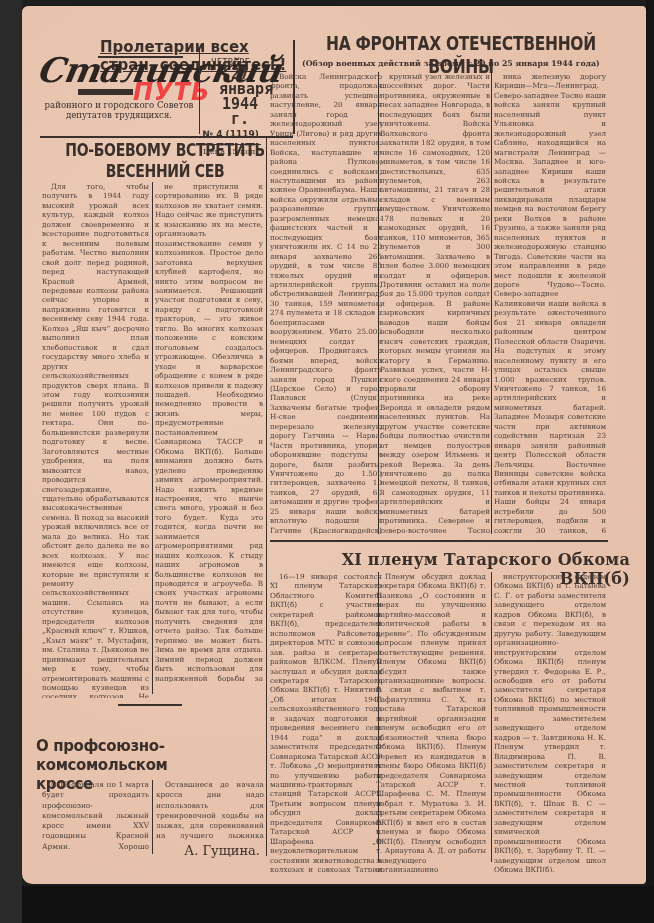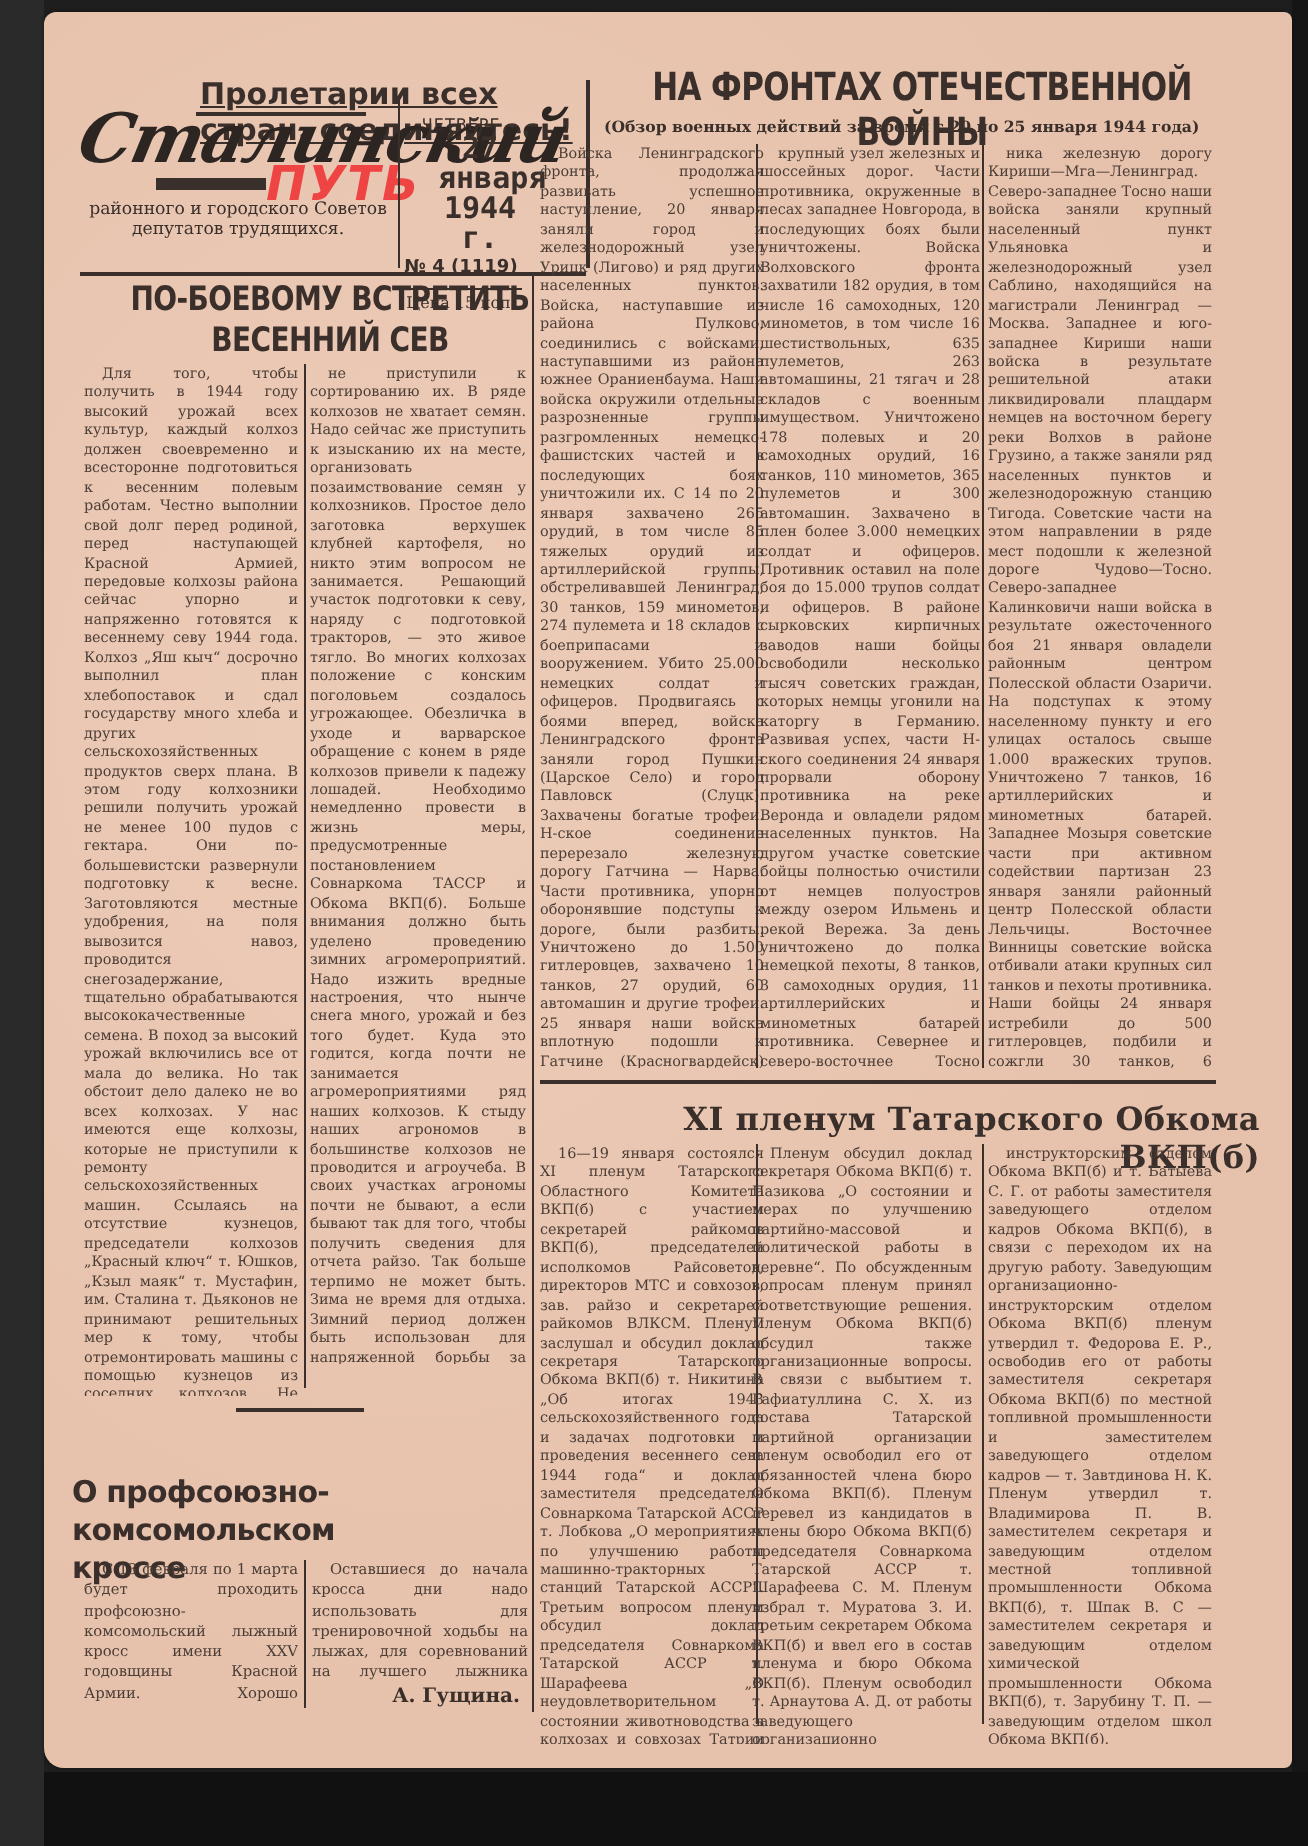--- a/index.html
+++ b/index.html
@@ -38,21 +38,21 @@
 
   .head1 { font-family: "DejaVu Sans", sans-serif; font-weight: bold; font-size: 14px; text-align: center; line-height: 17px; letter-spacing: -0.3px; transform: scaleY(1.2); }
   .big-title { left: 302px; top: 37px; width: 318px; font-family: "DejaVu Sans", sans-serif; font-weight: bold; font-size: 15.5px; letter-spacing: -0.3px; text-align: center; transform: scaleY(1.25); }
   .subtitle { left: 302px; top: 59px; width: 318px; text-align: left; font-size: 7.8px; font-weight: bold; }
 
   .col { font-size: 7.2px; line-height: 9.45px; text-align: justify; overflow: hidden; color: #4a3d36; }
   .col p { text-indent: 9px; }
 
   .plenum-title { left: 300px; top: 550px; width: 330px; font-family: "DejaVu Serif", serif; font-weight: bold; font-size: 16px; text-align: right; letter-spacing: 0.2px; }
   .cross-title { left: 36px; top: 737px; width: 248px; font-family: "DejaVu Sans", sans-serif; font-weight: bold; font-size: 15px; text-align: left; line-height: 19px; letter-spacing: -0.4px; }
-  .sig { font-weight: bold; text-align: right; font-size: 10px; }
+  .sig { font-weight: normal; text-align: right; font-size: 13px; }
   .short-rule { left: 118px; top: 704px; width: 64px; height: 1.5px; background: #3a2f2a; }
 </style>
 </head>
 <body>
 
 <div class="left-edge"></div>
 <div class="right-edge"></div>
 <div class="bottom-strip"></div>
 
 <div class="paper"></div>

